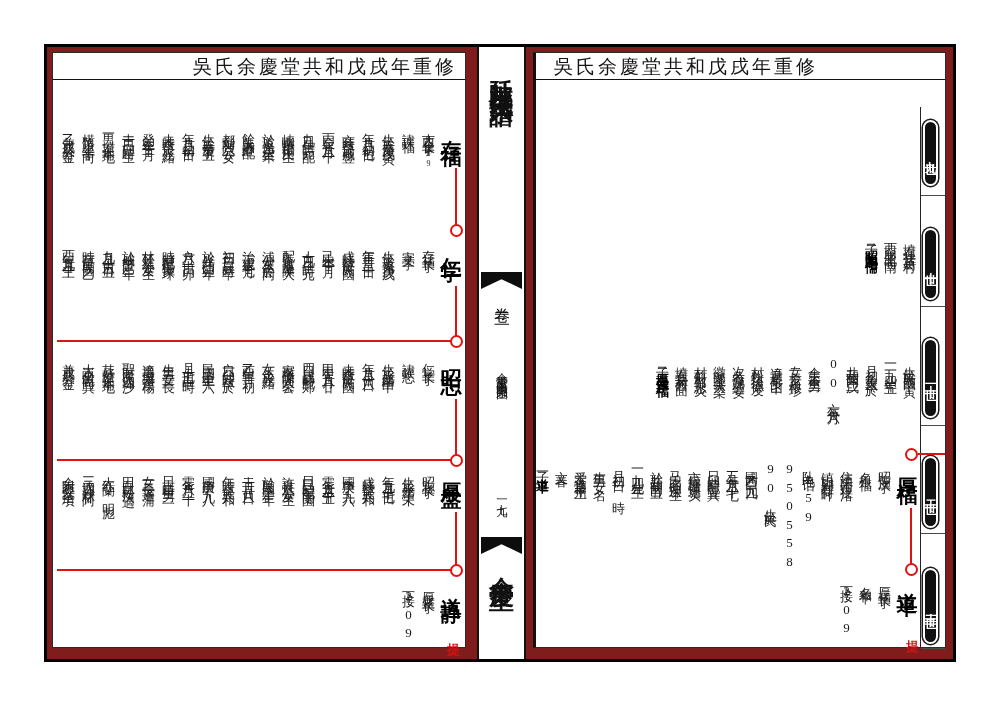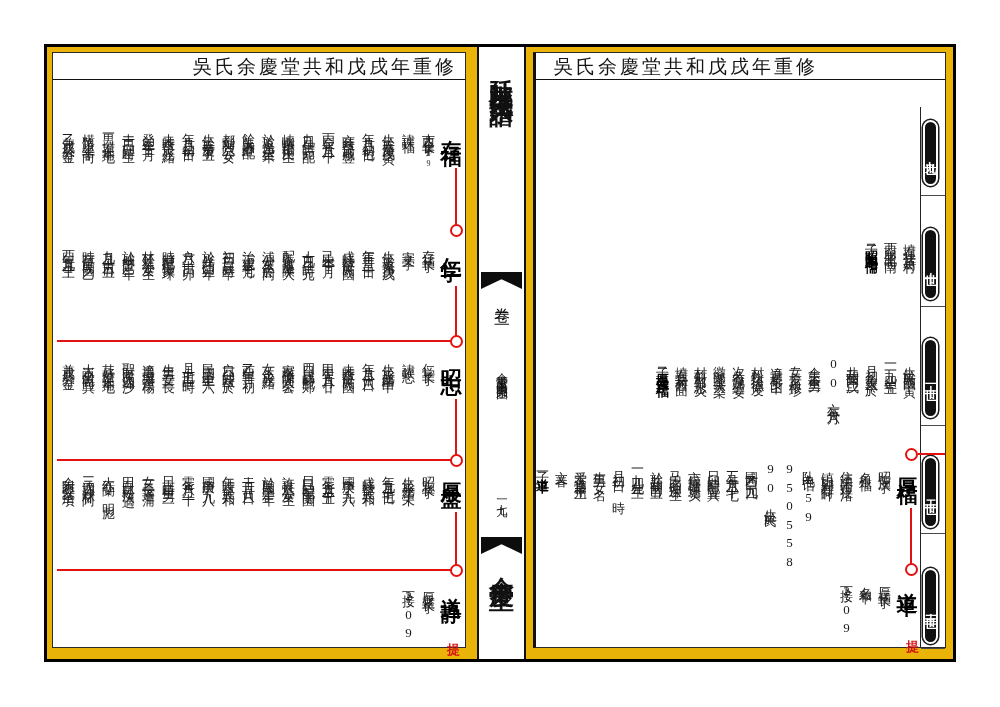--- a/index.html
+++ b/index.html
@@ -1,18 +1,18 @@
 <!DOCTYPE html>
 <html><head>
 <meta charset="utf-8">
 <style>
   html,body{margin:0;padding:0;}
   body{background:#fff;font-family:"Liberation Serif","DejaVu Serif",serif;}
   .stage{position:relative;width:1000px;height:707px;background:#fff;overflow:hidden;}
-  .frame{position:absolute;left:44px;top:44px;width:912px;height:618px;border:3px solid #000;box-sizing:border-box;background:#eab308;}
+  .frame{position:absolute;left:44px;top:44px;width:912px;height:618px;border:3px solid #000;box-sizing:border-box;background:#7f1d1d;}
   .page{position:absolute;top:5px;height:596px;border:1px solid #2b2b2b;background:#fff;box-sizing:border-box;}
   .page-left{left:5px;width:414px;}
   .page-right{left:486px;width:413px;border-left:3px solid #111;}
   .page-header{height:26px;line-height:27px;border-bottom:1.5px solid #111;font-size:19px;letter-spacing:3px;color:#151515;white-space:nowrap;overflow:hidden;}
   .page-left .page-header{padding-left:140px;}
   .page-right .page-header{padding-left:18px;}
   .content{position:absolute;left:0;top:27px;right:0;bottom:0;}
   
   .sec{position:absolute;writing-mode:vertical-rl;text-orientation:upright;}
   .gname{font-size:21px;font-weight:bold;line-height:26px;letter-spacing:5px;color:#000;}

